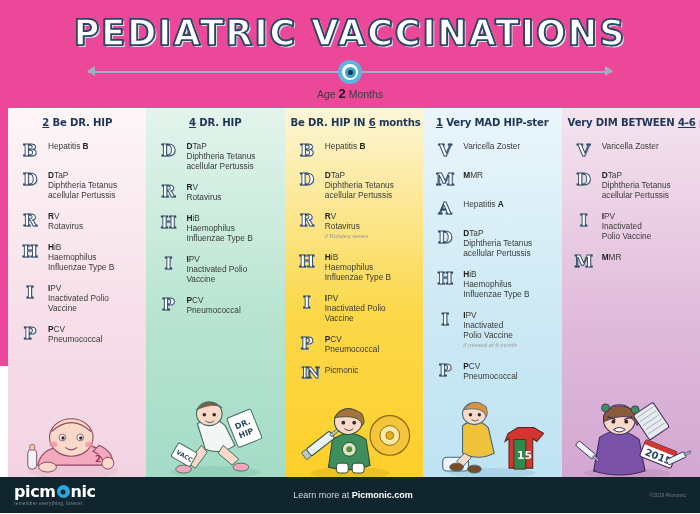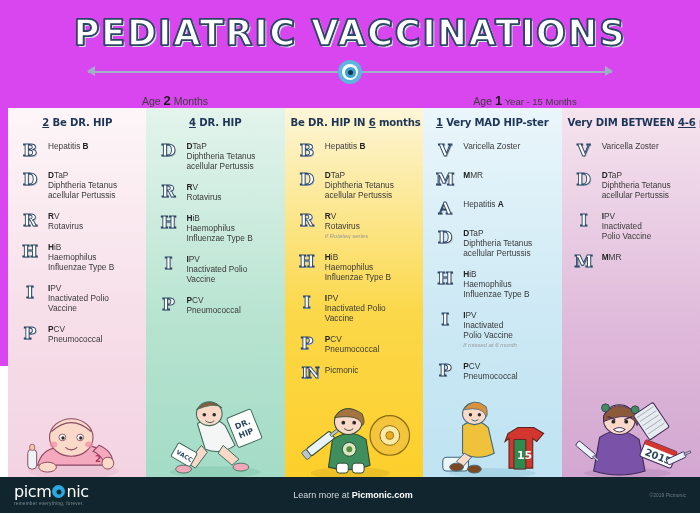--- a/index.html
+++ b/index.html
@@ -9,21 +9,21 @@
     height: 514px;
     font-family: "Liberation Sans", sans-serif;
     background: #ffffff;
     overflow: hidden;
   }
 
   .poster {
     position: relative;
     width: 700px;
     height: 366px;
-    background: #d946ef;
+    background: #ec4899;
   }
 
   
   .title-wrap {
     height: 58px;
     display: flex;
     align-items: center;
     justify-content: center;
     padding-top: 8px;
   }
@@ -86,21 +86,21 @@
   }
   .tl-dot .core {
     width: 5px; height: 5px; border-radius: 50%;
     background: #16364d;
   }
 
   
   .age-row {
     display: flex;
     height: 22px;
-    align-items: flex-end;
+    align-items: flex-start;
   }
   .age-cell {
     flex: 1 1 0;
     text-align: center;
     font-size: 10.5px;
     color: #3d3d3d;
     white-space: nowrap;
   }
   .age-cell b { font-size: 13px; color: #1c1c1c; }
   .age-cell .sm { font-size: 9.5px; }
@@ -180,21 +180,21 @@
     position: relative;
   }
   .logo {
     display: flex;
     flex-direction: column;
     line-height: 1;
   }
   .logo .word {
     font-family: "DejaVu Sans", sans-serif;
     font-size: 16px;
-    font-weight: normal;
+    font-weight: bold;
     color: #ffffff;
     letter-spacing: -0.4px;
     display: flex;
     align-items: center;
   }
   .logo .oo {
     display: inline-block;
     width: 13px; height: 13px;
     border-radius: 50%;
     background: #2aa9e0;
@@ -246,21 +246,20 @@
       <div class="ring">
           <div class="ring2">
             <div class="core"></div>
           </div>
         </div>
     </div>
   </div>
 
   <div class="age-row">
       <div class="age-cell"><span>Age </span><b>2</b><span class=""> Months</span></div>
-      <div class="age-cell"><span>Age </span><b>1</b><span class="sm"> Year - 15 Months</span></div>
     </div>
 
   <div class="cols">
       <div class="col c1">
         <div class="mnemonic"><span class="u">2</span><span class=""> Be DR. HIP</span></div>
         <div class="entries">
           <div class="entry">
             <div class="glyph">B</div>
             <div class="txt"><span>Hepatitis </span><span class="abbr">B</span></div>
           </div>

